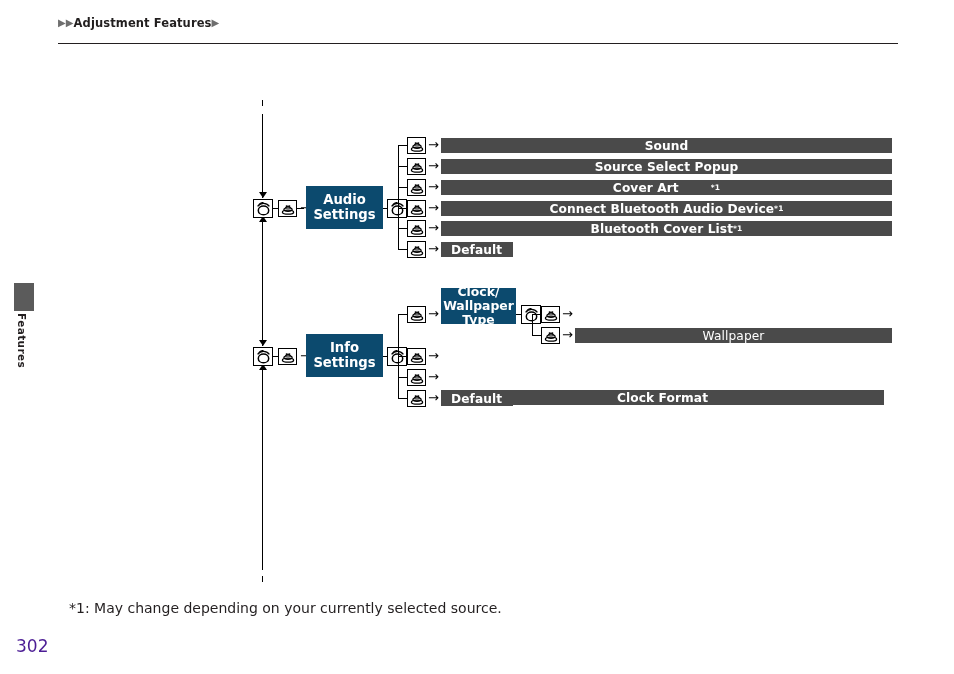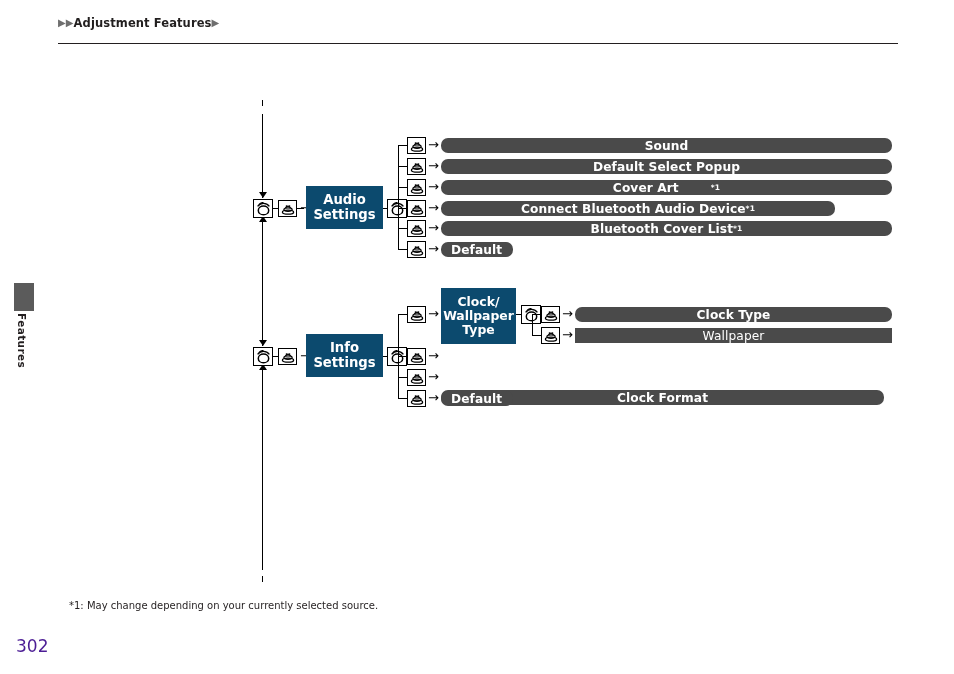--- a/index.html
+++ b/index.html
@@ -79,21 +79,21 @@
     font-size: 17px;
     color: #4c1d95;
     font-family: "DejaVu Sans", "Liberation Sans", sans-serif;
   }
 
   
   #footnote {
     position: absolute;
     left: 69px;
     top: 600px;
-    font-size: 10px;
+    font-size: 14px;
     color: #231f20;
     white-space: nowrap;
   }
 
   
   #diagram {
     position: absolute;
     left: 0;
     top: 0;
     width: 954px;
@@ -152,21 +152,21 @@
     background: #4a4a4a;
     color: #ffffff;
     display: flex;
     align-items: center;
     justify-content: center;
     box-sizing: border-box;
     font-size: 12.2px;
     height: 15px;
     letter-spacing: 0.1px;
   }
-  .bar.bold { font-weight: bold; border-radius: 7px; }
+  .bar.bold { font-weight: bold; }
   .bar.reg  { font-weight: normal; }
 
   .bar.left-al {
     justify-content: flex-start;
     padding-left: 10px;
   }
 
   
   .hline { background: #000; height: 1.3px; }
   .vline { background: #000; width: 1.3px; }
@@ -271,21 +271,21 @@
     <svg width="14" height="12" viewBox="0 0 14 12" aria-hidden="true">
       <ellipse cx="7" cy="9.2" rx="5.6" ry="2.0" fill="none" stroke="#000" stroke-width="1.3"></ellipse>
       <ellipse cx="7" cy="6.6" rx="4.1" ry="1.7" fill="none" stroke="#000" stroke-width="1.3"></ellipse>
       <path d="M4.4 5.2 Q7 1.0 9.6 5.2" fill="none" stroke="#000" stroke-width="1.3"></path>
       <circle cx="5.5" cy="3.0" r="0.8" fill="#000"></circle>
         <circle cx="8.5" cy="3.0" r="0.8" fill="#000"></circle>
     </svg>
   </div>
   <div class="arrow-glyph" style="left:428px; top:159px;">→</div>
   <div class="bar bold" style="left:441px; top:159px; width:451px;">
-    <span>Default Select Popup</span>
+    <span>Source Select Popup</span>
   </div>
 
   <div class="hline" style="left:398px; top:187px; width:9px;"></div>
   <div class="icon-chip" style="left:407px; top:179px; width:19px; height:17px;">
     <svg width="14" height="12" viewBox="0 0 14 12" aria-hidden="true">
       <ellipse cx="7" cy="9.2" rx="5.6" ry="2.0" fill="none" stroke="#000" stroke-width="1.3"></ellipse>
       <ellipse cx="7" cy="6.6" rx="4.1" ry="1.7" fill="none" stroke="#000" stroke-width="1.3"></ellipse>
       <path d="M4.4 5.2 Q7 1.0 9.6 5.2" fill="none" stroke="#000" stroke-width="1.3"></path>
       <circle cx="5.5" cy="3.0" r="0.8" fill="#000"></circle>
         <circle cx="8.5" cy="3.0" r="0.8" fill="#000"></circle>
@@ -301,21 +301,21 @@
   <div class="icon-chip" style="left:407px; top:200px; width:19px; height:17px;">
     <svg width="14" height="12" viewBox="0 0 14 12" aria-hidden="true">
       <ellipse cx="7" cy="9.2" rx="5.6" ry="2.0" fill="none" stroke="#000" stroke-width="1.3"></ellipse>
       <ellipse cx="7" cy="6.6" rx="4.1" ry="1.7" fill="none" stroke="#000" stroke-width="1.3"></ellipse>
       <path d="M4.4 5.2 Q7 1.0 9.6 5.2" fill="none" stroke="#000" stroke-width="1.3"></path>
       <circle cx="5.5" cy="3.0" r="0.8" fill="#000"></circle>
         <circle cx="8.5" cy="3.0" r="0.8" fill="#000"></circle>
     </svg>
   </div>
   <div class="arrow-glyph" style="left:428px; top:201px;">→</div>
-  <div class="bar bold" style="left:441px; top:201px; width:394px;">
+  <div class="bar bold" style="left:441px; top:201px; width:451px;">
     <span>Connect Bluetooth Audio Device</span>
       <sup class="fn">*1</sup>
   </div>
 
   <div class="hline" style="left:398px; top:228px; width:9px;"></div>
   <div class="icon-chip" style="left:407px; top:220px; width:19px; height:17px;">
     <svg width="14" height="12" viewBox="0 0 14 12" aria-hidden="true">
       <ellipse cx="7" cy="9.2" rx="5.6" ry="2.0" fill="none" stroke="#000" stroke-width="1.3"></ellipse>
       <ellipse cx="7" cy="6.6" rx="4.1" ry="1.7" fill="none" stroke="#000" stroke-width="1.3"></ellipse>
       <path d="M4.4 5.2 Q7 1.0 9.6 5.2" fill="none" stroke="#000" stroke-width="1.3"></path>
@@ -384,21 +384,21 @@
     <svg width="14" height="12" viewBox="0 0 14 12" aria-hidden="true">
       <ellipse cx="7" cy="9.2" rx="5.6" ry="2.0" fill="none" stroke="#000" stroke-width="1.3"></ellipse>
       <ellipse cx="7" cy="6.6" rx="4.1" ry="1.7" fill="none" stroke="#000" stroke-width="1.3"></ellipse>
       <path d="M4.4 5.2 Q7 1.0 9.6 5.2" fill="none" stroke="#000" stroke-width="1.3"></path>
       <circle cx="5.5" cy="3.0" r="0.8" fill="#000"></circle>
         <circle cx="8.5" cy="3.0" r="0.8" fill="#000"></circle>
     </svg>
   </div>
   <div class="arrow-glyph" style="left:428px; top:307px;">→</div>
 
-  <div class="node-box" style="left:441px; top:288px; width:75px; height:56px; font-size:12.4px; flex-direction:column;">
+  <div class="node-box" style="left:441px; top:288px; width:75px; height:36px; font-size:12.4px; flex-direction:column;">
     <span>Clock/</span>
     <span>Wallpaper</span>
     <span>Type</span>
   </div>
 
   <div class="hline" style="left:516px; top:314px; width:5px;"></div>
   <div class="icon-chip" style="left:521px; top:305px; width:20px; height:19px;">
     <svg width="15" height="14" viewBox="0 0 15 14" aria-hidden="true">
       <ellipse cx="7.5" cy="8.4" rx="5.2" ry="4.4" fill="none" stroke="#000" stroke-width="1.5"></ellipse>
       <path d="M1.6 4.4 Q4 1.4 7.5 1.4 Q11 1.4 13.4 4.4" fill="none" stroke="#000" stroke-width="1.3"></path>
@@ -412,23 +412,20 @@
   <div class="icon-chip" style="left:541px; top:306px; width:19px; height:17px;">
     <svg width="14" height="12" viewBox="0 0 14 12" aria-hidden="true">
       <ellipse cx="7" cy="9.2" rx="5.6" ry="2.0" fill="none" stroke="#000" stroke-width="1.3"></ellipse>
       <ellipse cx="7" cy="6.6" rx="4.1" ry="1.7" fill="none" stroke="#000" stroke-width="1.3"></ellipse>
       <path d="M4.4 5.2 Q7 1.0 9.6 5.2" fill="none" stroke="#000" stroke-width="1.3"></path>
       <circle cx="5.5" cy="3.0" r="0.8" fill="#000"></circle>
         <circle cx="8.5" cy="3.0" r="0.8" fill="#000"></circle>
     </svg>
   </div>
   <div class="arrow-glyph" style="left:562px; top:307px;">→</div>
-  <div class="bar bold" style="left:575px; top:307px; width:317px;">
-    <span>Clock Type</span>
-  </div>
 
   <div class="hline" style="left:532px; top:335px; width:9px;"></div>
   <div class="icon-chip" style="left:541px; top:327px; width:19px; height:17px;">
     <svg width="14" height="12" viewBox="0 0 14 12" aria-hidden="true">
       <ellipse cx="7" cy="9.2" rx="5.6" ry="2.0" fill="none" stroke="#000" stroke-width="1.3"></ellipse>
       <ellipse cx="7" cy="6.6" rx="4.1" ry="1.7" fill="none" stroke="#000" stroke-width="1.3"></ellipse>
       <path d="M4.4 5.2 Q7 1.0 9.6 5.2" fill="none" stroke="#000" stroke-width="1.3"></path>
       <circle cx="5.5" cy="3.0" r="0.8" fill="#000"></circle>
         <circle cx="8.5" cy="3.0" r="0.8" fill="#000"></circle>
     </svg>

